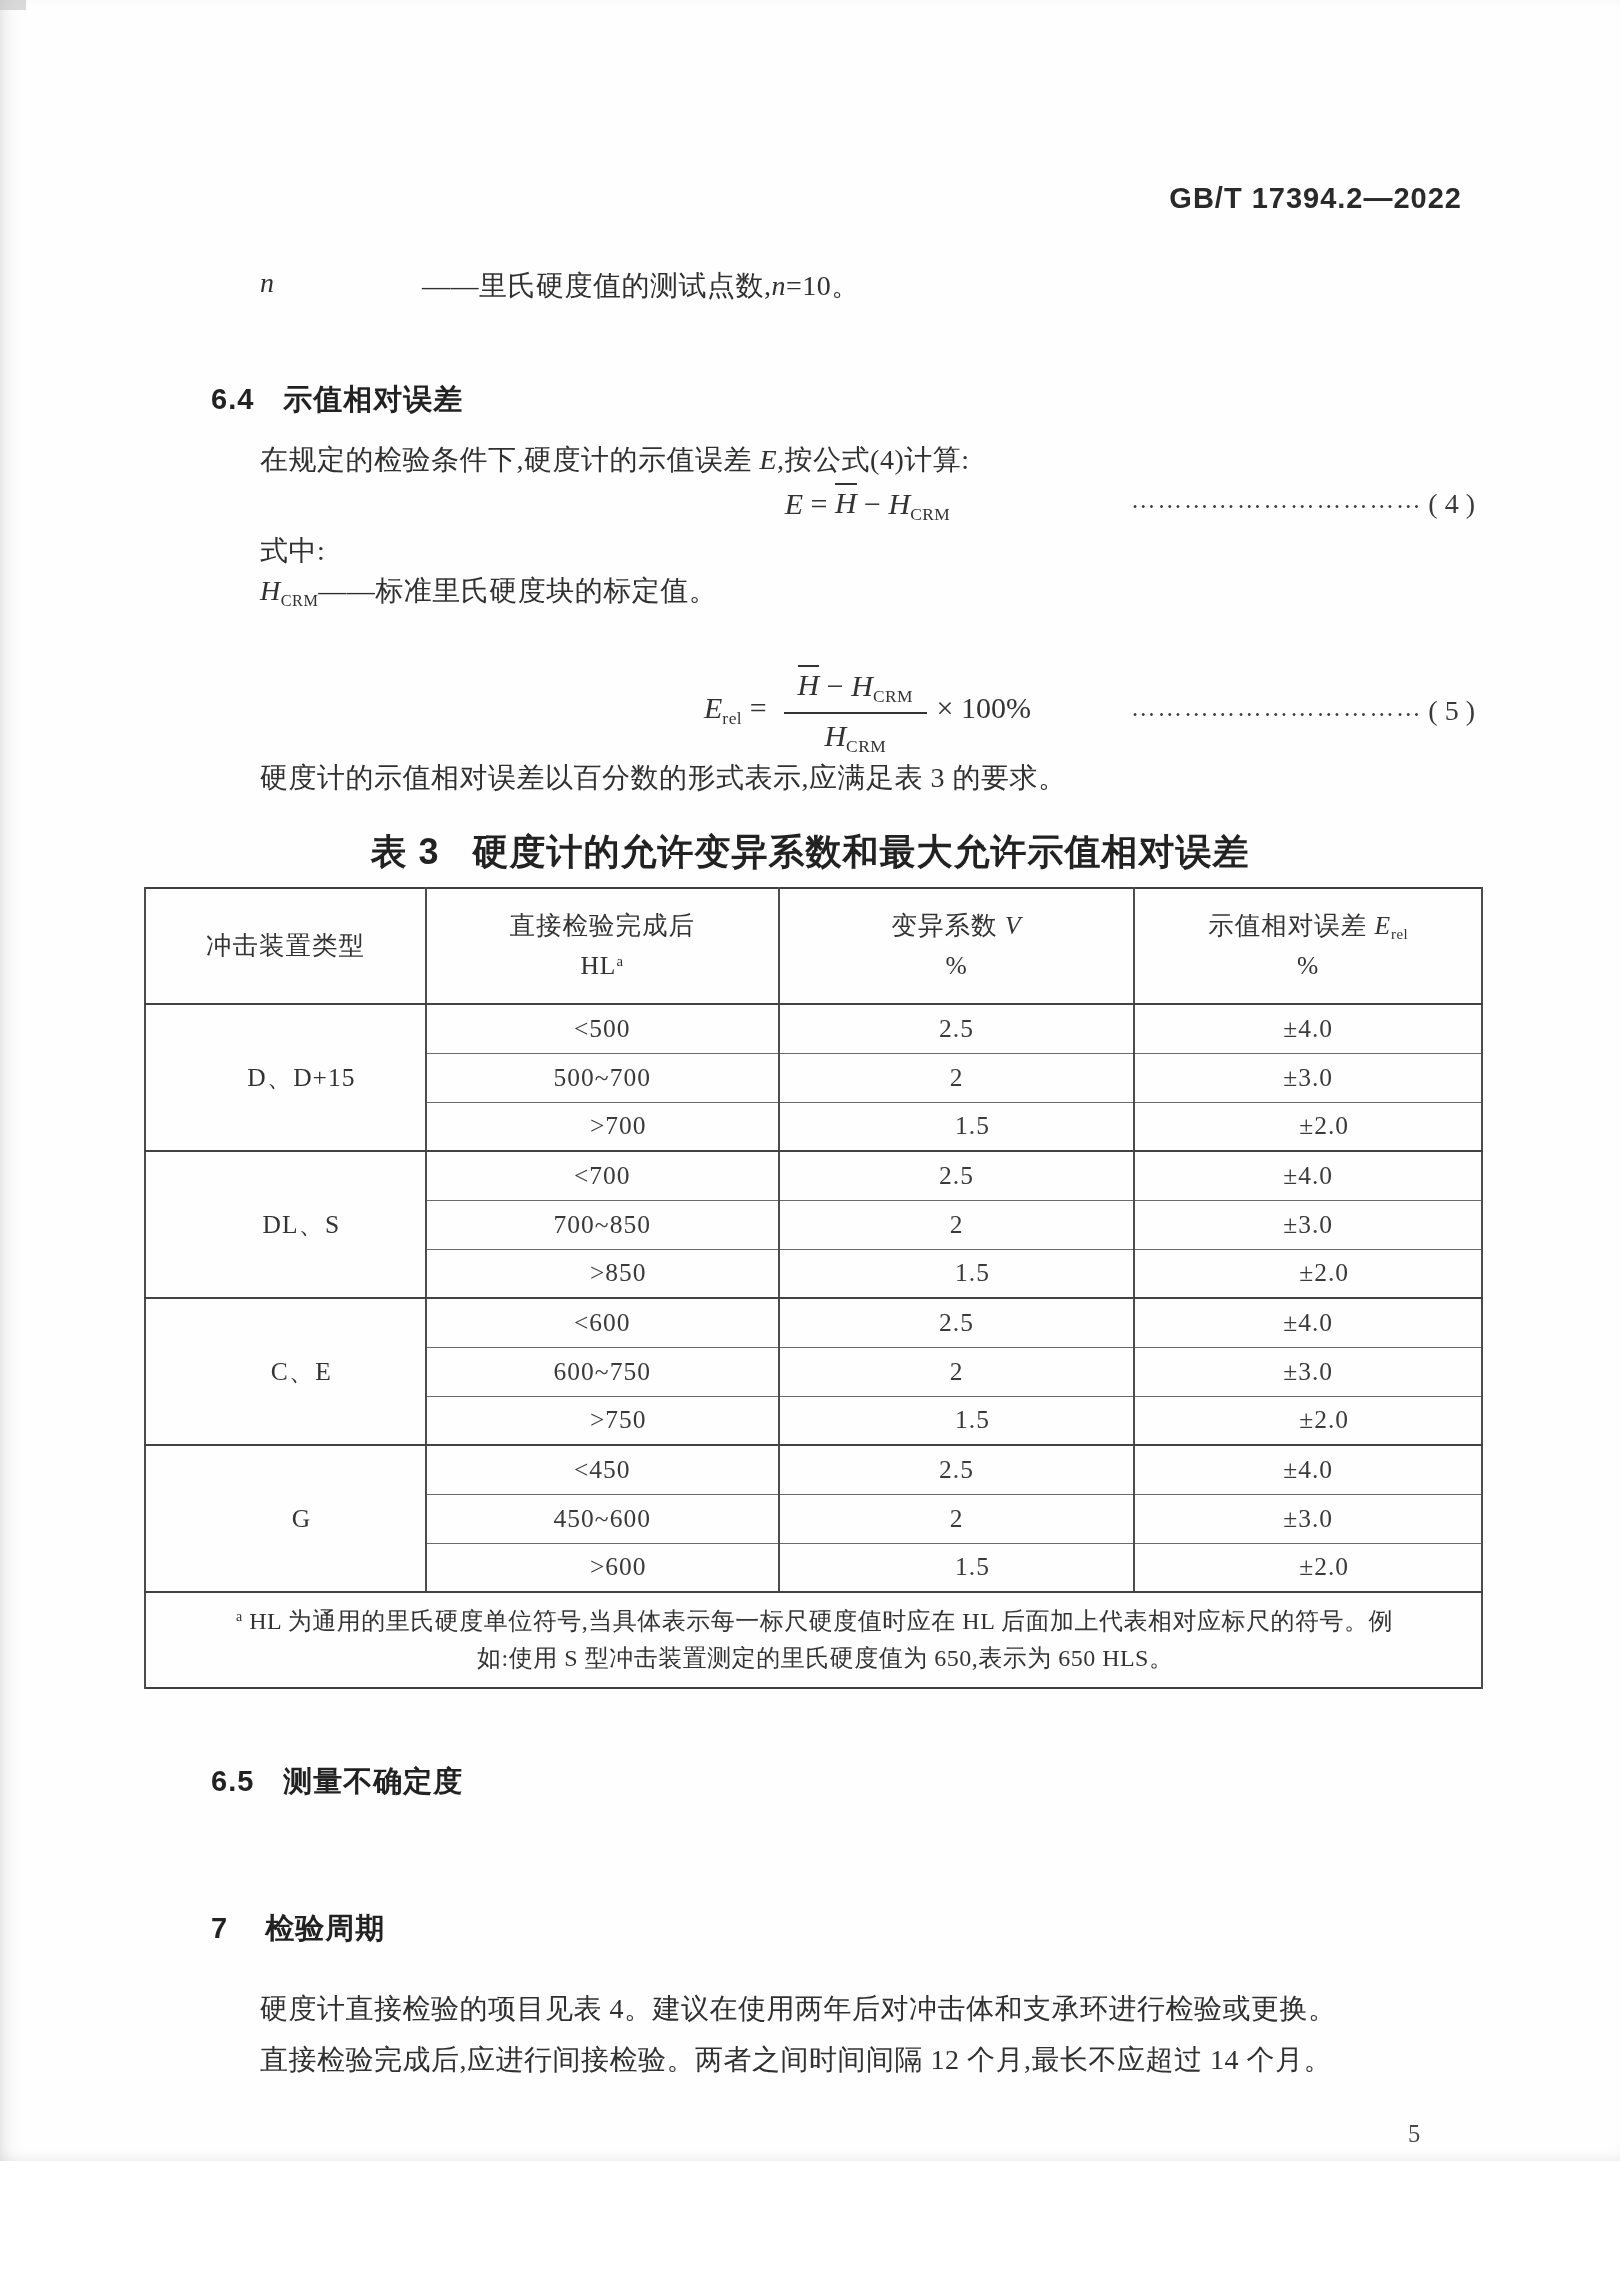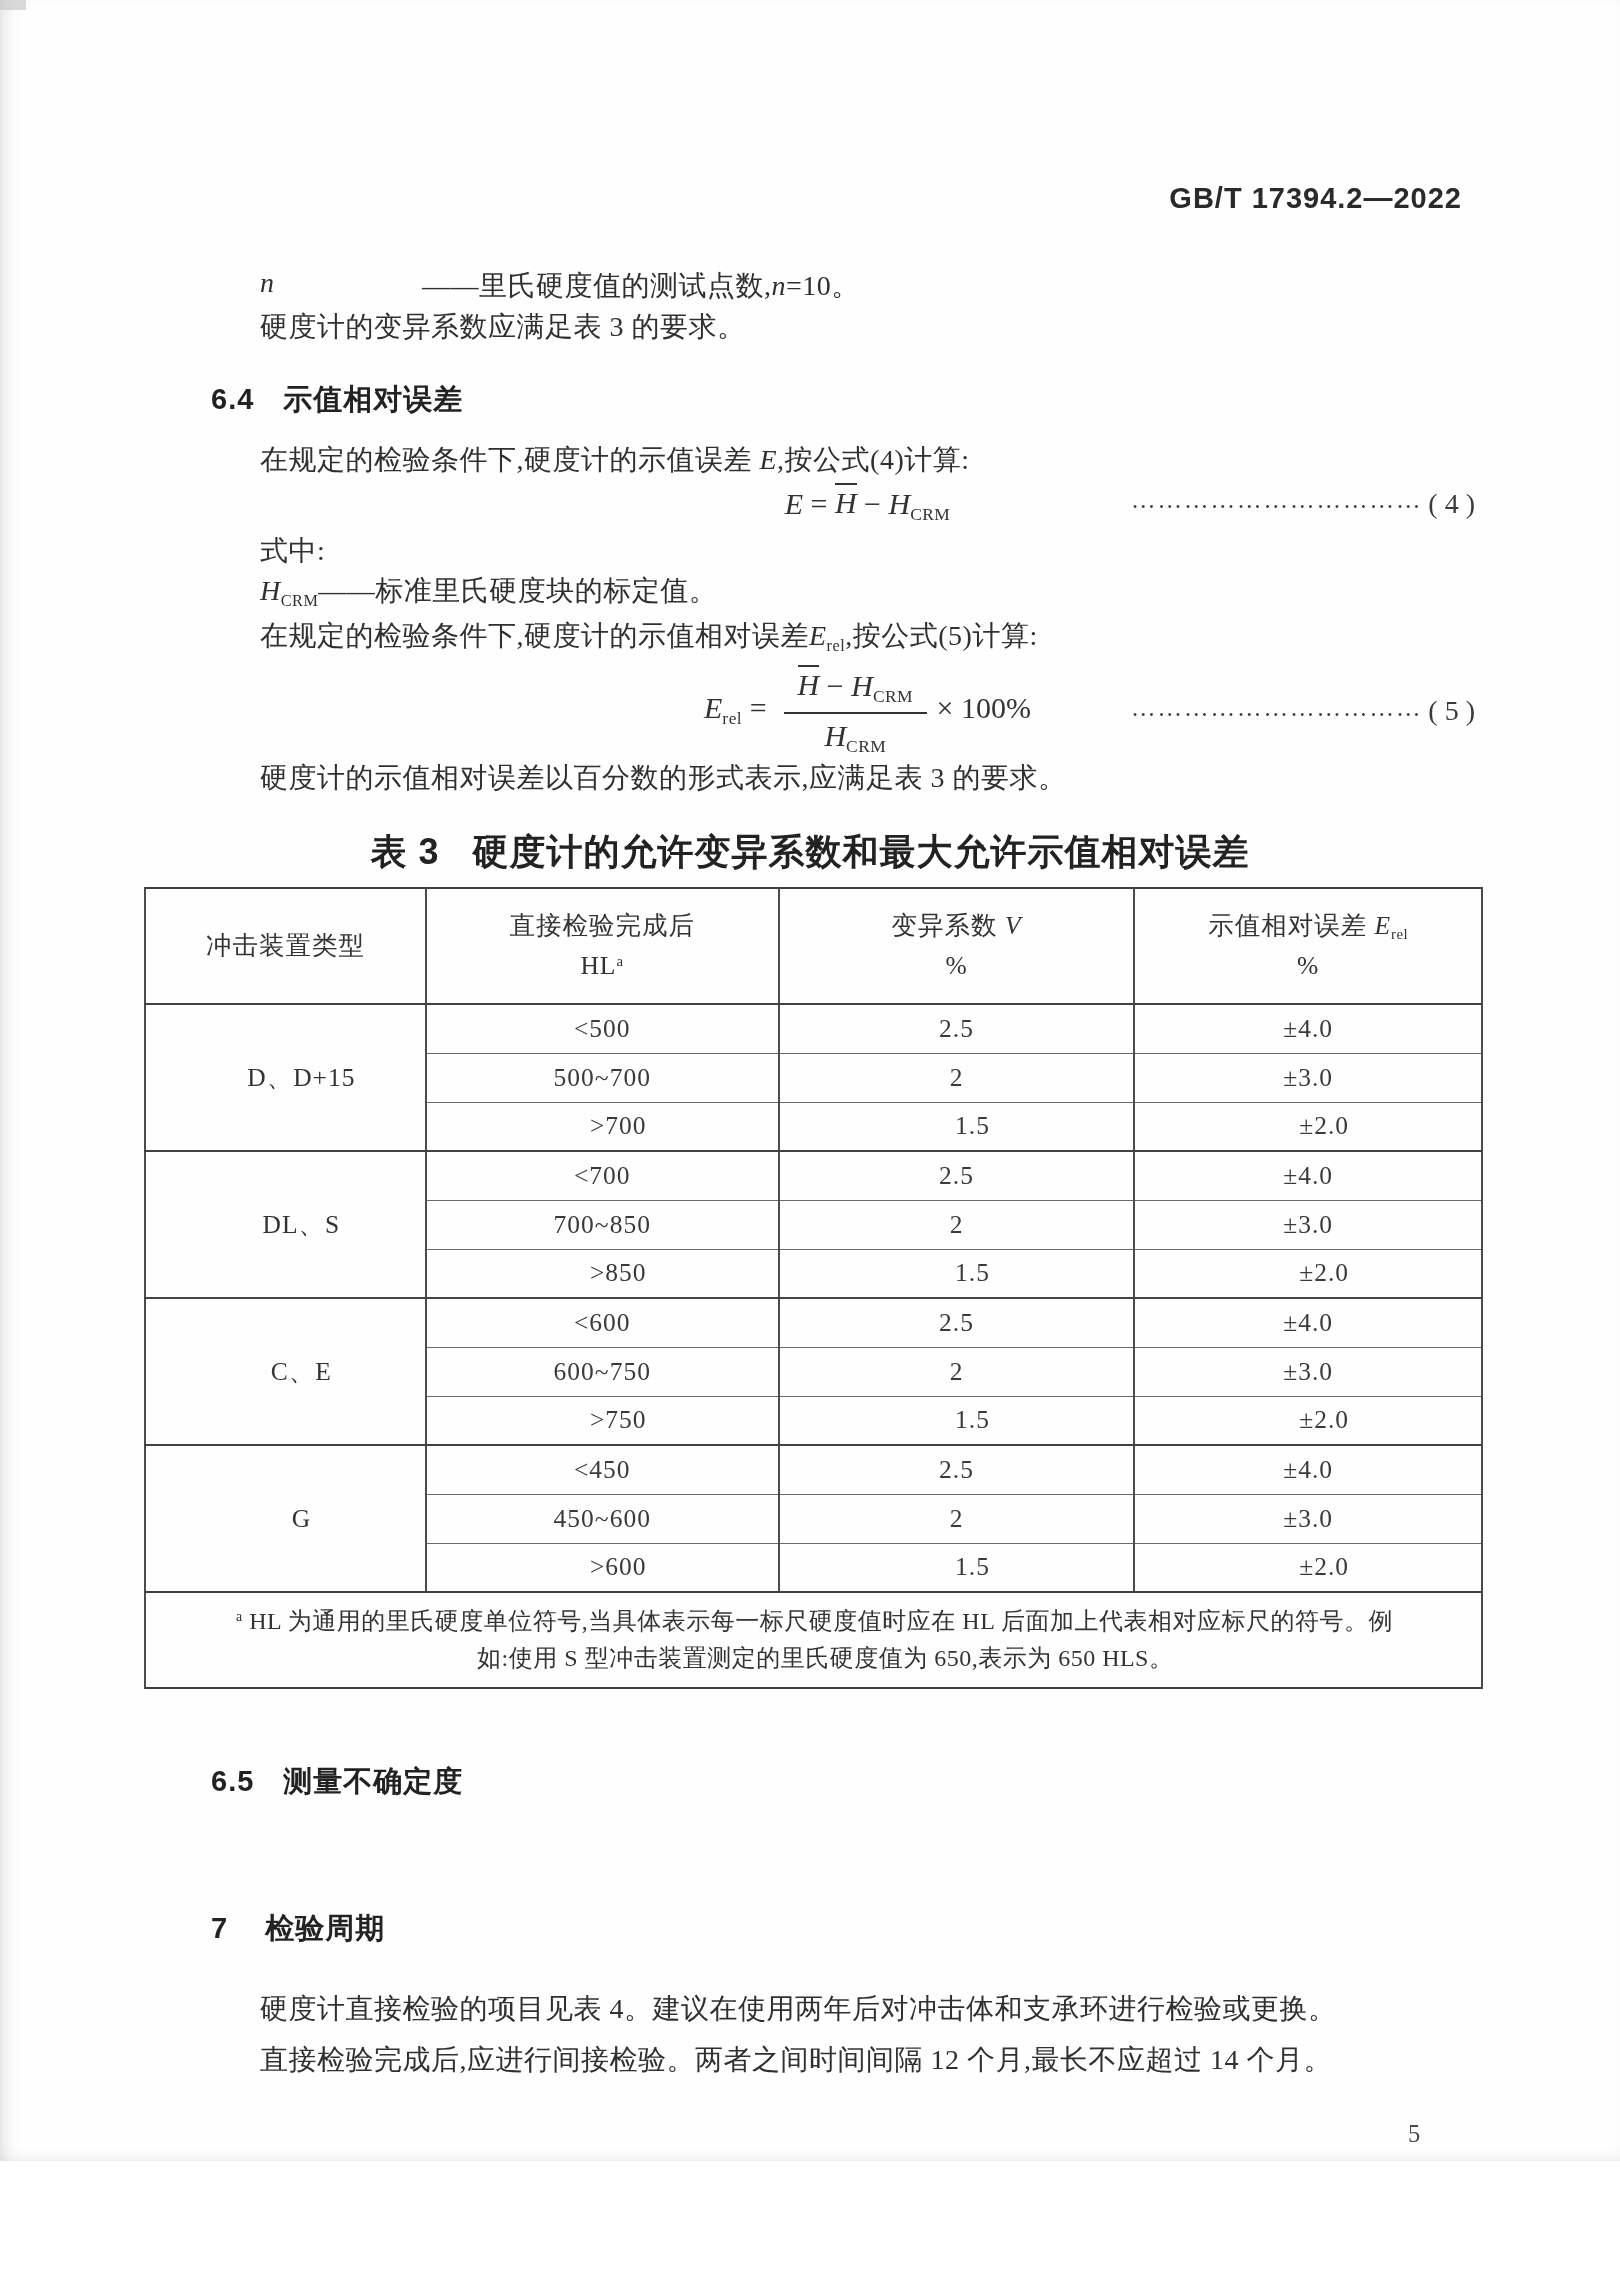--- a/index.html
+++ b/index.html
@@ -87,21 +87,20 @@
 
   <div class="corner-mark"></div>
 
   <div class="abs std-code hei">GB/T 17394.2—2022</div>
 
   <div class="abs bodyline symline" style="top:267px;">
     <span class="sym it">n</span>
     <span><span>——</span><span>里氏硬度值的测试点数,</span><i>n</i><span>=10。</span></span>
   </div>
 
-  <div class="abs bodyline" style="top:308px;">硬度计的变异系数应满足表 3 的要求。</div>
 
   <div class="abs sec-head hei" style="top:380px;">
     <span class="num">6.4</span><span>示值相对误差</span>
   </div>
 
   <div class="abs bodyline" style="top:441px;">
     <span>在规定的检验条件下,硬度计的示值误差 </span><i>E</i><span>,按公式(4)计算:</span>
   </div>
 
   <div class="abs frow" style="top:478px; height:51px;">
@@ -111,23 +110,20 @@
       <span class="f-no">( 4 )</span>
     </span>
   </div>
 
   <div class="abs bodyline" style="top:532px;">式中:</div>
 
   <div class="abs bodyline" style="top:572px;">
     <i>H</i><sub>CRM</sub><span>——</span><span>标准里氏硬度块的标定值。</span>
   </div>
 
-  <div class="abs bodyline" style="top:617px;">
-    <span>在规定的检验条件下,硬度计的示值相对误差</span><i>E</i><sub>rel</sub><span>,按公式(5)计算:</span>
-  </div>
 
   <div class="abs frow" style="top:657px; height:108px;">
     <span class="f-math"><i>E</i><sub class="fx">rel</sub><span class="fx"> = </span><span class="frac">
           <span class="fnum"><span class="hbar"><i>H</i></span><span class="fx"> − </span><i>H</i><sub class="fx">CRM</sub></span>
           <span class="fden"><i>H</i><sub class="fx">CRM</sub></span>
         </span><span class="fx">× 100%</span></span>
     <span class="f-tail">
       <span class="f-dots">……………………………</span>
       <span class="f-no">( 5 )</span>
     </span>

